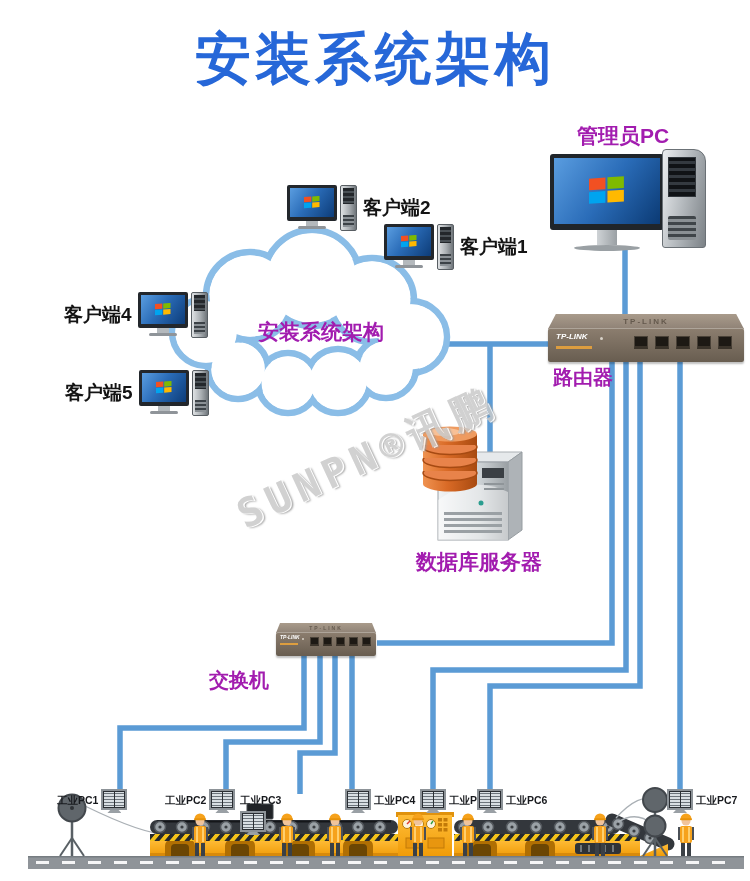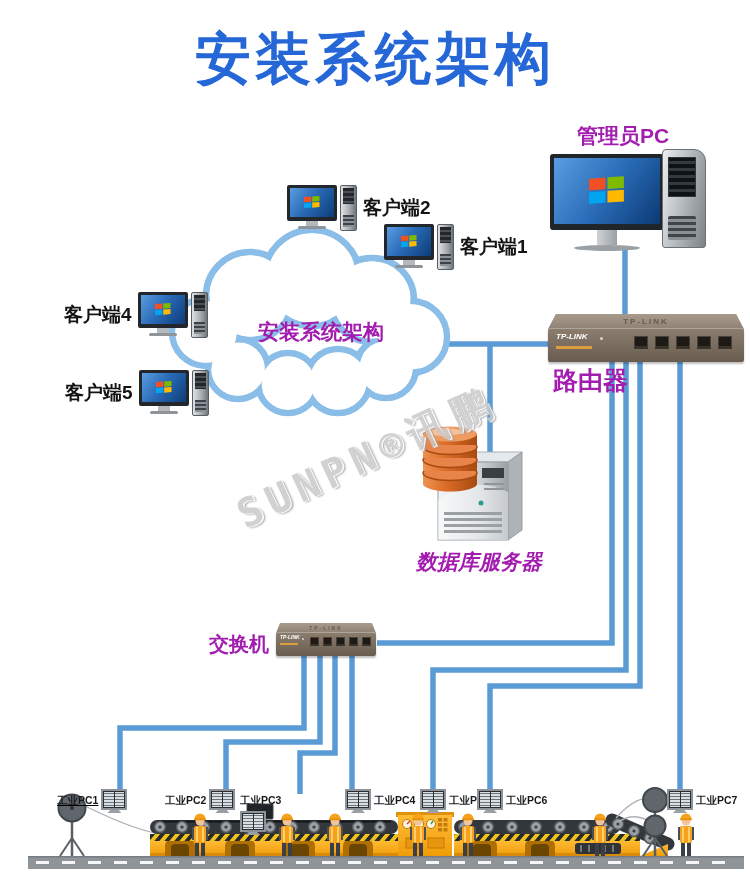--- a/index.html
+++ b/index.html
@@ -464,42 +464,42 @@
       <div class="nb-led"></div>
       <div class="nb-ports">
         <span class="port"></span>
           <span class="port"></span>
           <span class="port"></span>
           <span class="port"></span>
           <span class="port"></span>
       </div>
     </div>
   </div>
-  <div class="lbl" style="left:553px; top:364px; font-size:25px;">路由器</div>
+  <div class="lbl" style="left:553px; top:364px; font-size:20px;">路由器</div>
 
   <div class="netbox" id="switch">
     <div class="nb-top">TP-LINK</div>
     <div class="nb-face">
       <div class="nb-brand">TP-LINK</div>
       <div class="nb-model"></div>
       <div class="nb-led"></div>
       <div class="nb-ports">
         <span class="port"></span>
           <span class="port"></span>
           <span class="port"></span>
           <span class="port"></span>
           <span class="port"></span>
       </div>
     </div>
   </div>
-  <div class="lbl" style="left:209px; top:631px; font-size:20px;">交换机</div>
-
-  <div class="lbl" style="left:416px; top:548px; font-size:21px;font-style:italic;">数据库服务器</div>
-
-  <div class="ipc" style="left:57px;text-decoration:underline;">
+  <div class="lbl" style="left:209px; top:667px; font-size:20px;">交换机</div>
+
+  <div class="lbl" style="left:416px; top:548px; font-size:21px;">数据库服务器</div>
+
+  <div class="ipc" style="left:57px;">
     <div class="ipc-label">工业PC1</div>
     <div class="ipc-mon-wrap">
         <div class="ipc-mon">
           <div class="ipc-col"></div>
           <div class="ipc-col"></div>
         </div>
         <div class="ipc-feet"></div>
       </div>
   </div>
   <div class="ipc" style="left:165px;">

